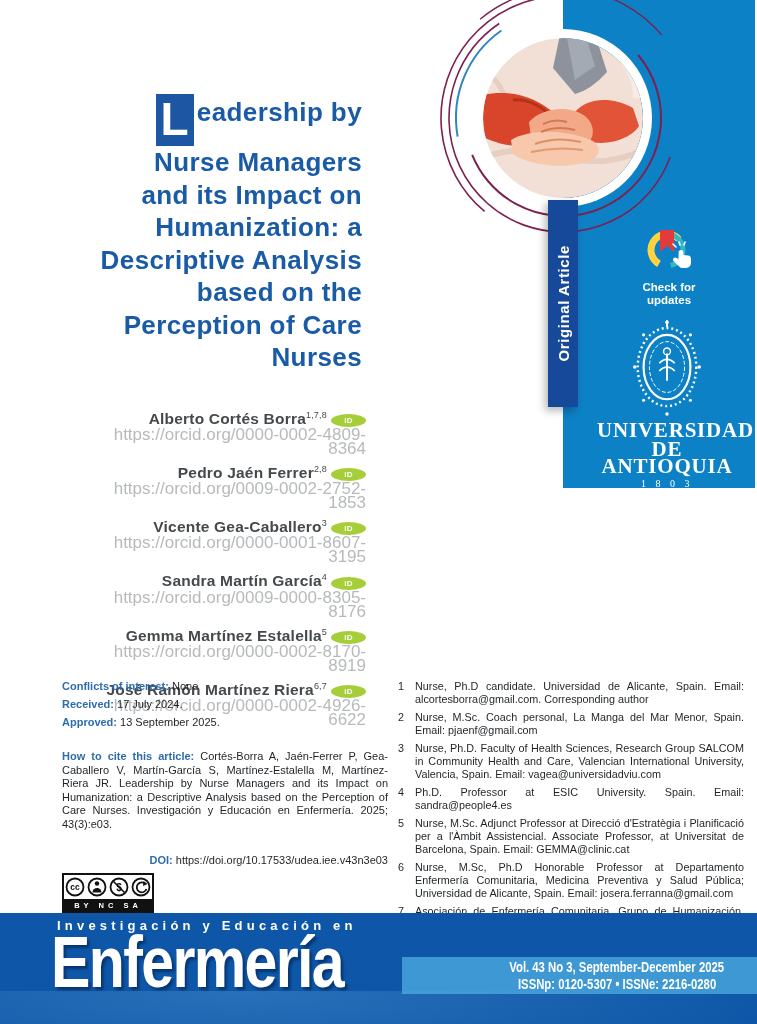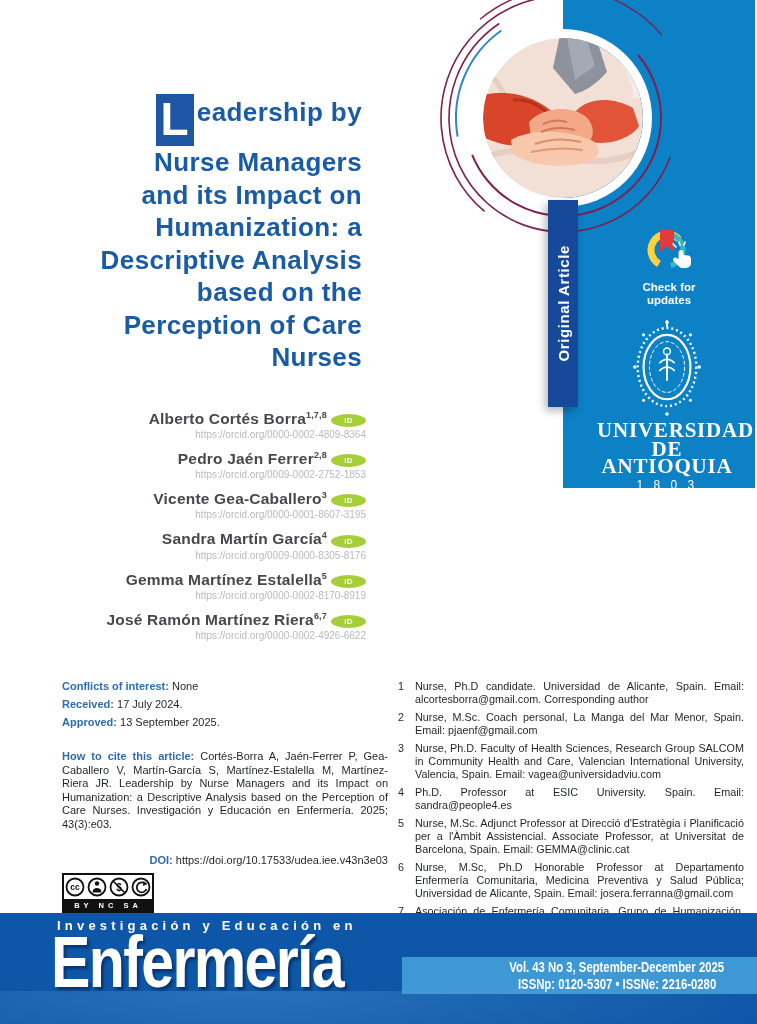--- a/index.html
+++ b/index.html
@@ -24,36 +24,36 @@
 
   
   .check{position:absolute;left:627px;top:224px;width:84px;text-align:center;color:#fff;z-index:4;cursor:pointer;}
   .check svg{width:56px;height:56px;display:block;margin:0 auto;}
   .check .txt{font-weight:700;font-size:11.5px;line-height:13px;margin-top:1px;}
 
   
   .univ{position:absolute;left:597px;top:318px;width:140px;text-align:center;color:#fff;z-index:4;}
   .univ svg{width:82px;height:102px;display:block;margin:0 auto;}
   .univ .n{font-family:"Liberation Serif",serif;font-weight:700;font-size:21px;letter-spacing:.8px;line-height:17px;margin-top:2px;}
-  .univ .y{font-size:12px;letter-spacing:3.5px;margin-top:3px;}
+  .univ .y{font-size:10px;letter-spacing:3.5px;margin-top:3px;font-family:Liberation Serif, serif;}
 
   
   .title{position:absolute;left:38px;top:94px;width:324px;text-align:right;color:#1a5ba6;
          font-weight:700;font-size:26px;line-height:32.5px;letter-spacing:.4px;z-index:2;}
   .dropcap{display:inline-block;width:38px;height:52px;background:#1d57a4;color:#fff;
            font-size:46px;line-height:50px;text-align:center;vertical-align:-14px;margin-right:3px;font-weight:700;}
 
   
   .authors{position:absolute;left:96px;top:406px;width:270px;text-align:right;z-index:2;}
   .author{margin-bottom:4px;}
   .a-name{font-size:15.5px;font-weight:700;color:#45494c;line-height:18px;letter-spacing:.2px;}
-  .a-name sup{font-size:9px;font-weight:700;}
+  .a-name sup{font-size:9px;font-weight:400;}
   .orcid{display:inline-block;width:35px;height:13px;border-radius:50%;background:#a6ce39;color:#fff;
          font-size:8px;font-weight:700;line-height:13px;text-align:center;margin-left:4px;vertical-align:1px;}
-  .a-url{font-size:10px;color:#b7babc;line-height:14px;}
+  .a-url{font-size:17px;color:#b7babc;line-height:14px;}
 
   
   .meta{position:absolute;left:62px;top:680px;width:326px;font-size:11px;color:#1f2326;z-index:2;}
   .meta .row{margin-bottom:5px;line-height:13px;}
   .lbl{color:#2e6cb0;font-weight:700;}
   .cite{margin-top:21px;text-align:justify;line-height:13.5px;}
   .doi{margin-top:23px;line-height:13px;text-align:right;}
   .ccrow{margin-top:6px;}
   .cc-url{margin-top:5px;line-height:13px;}
 

